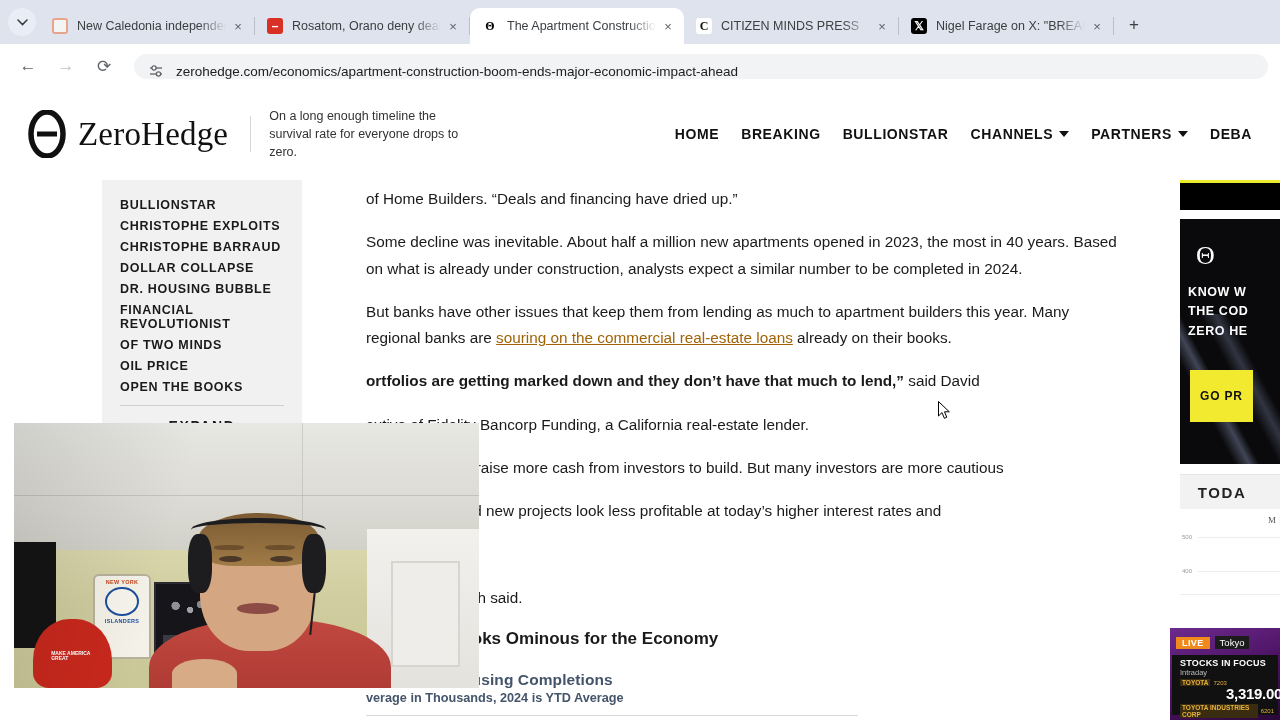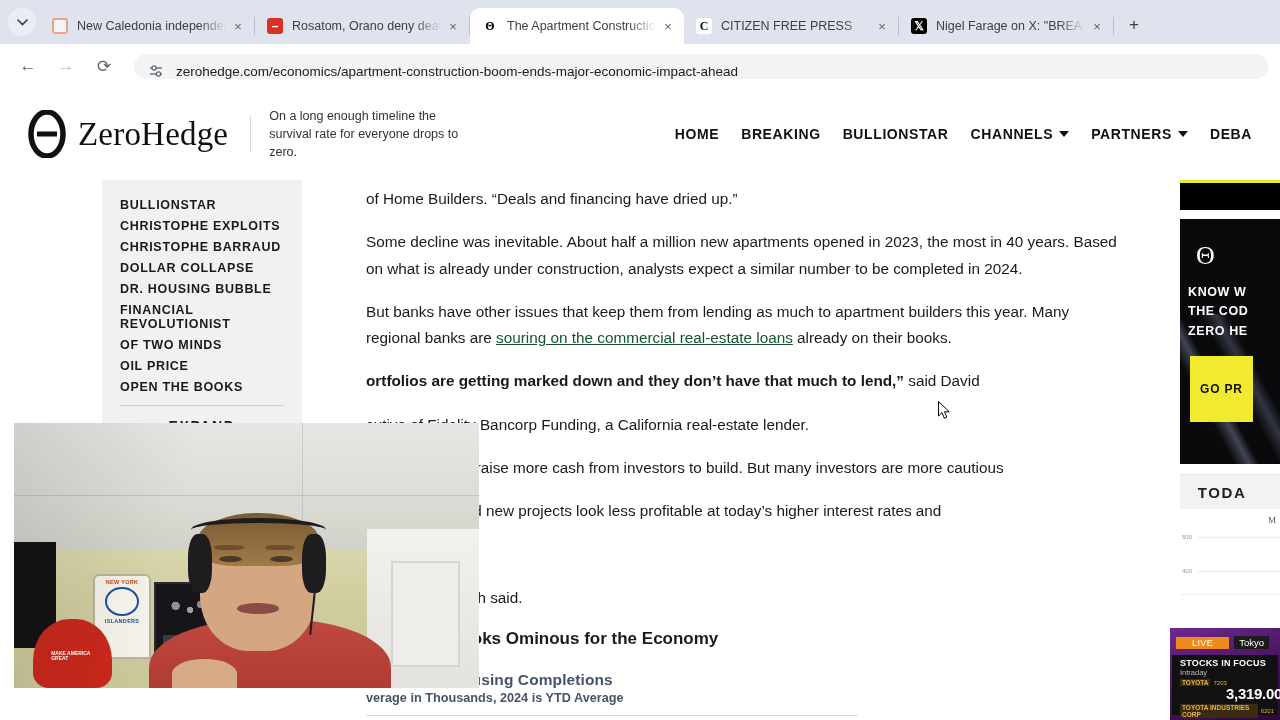--- a/index.html
+++ b/index.html
@@ -114,21 +114,21 @@
     letter-spacing:1.6px; color:#1a1a1a; padding:6px 0 4px 0; }
 
   #black-widget { width:150px; height:26px; background:#000; margin:16px 0 0 26px;
     display:flex; align-items:center; justify-content:flex-end; padding-right:4px; }
   #black-widget .chev { color:#9fd6cf; font-size:13px; }
 
   #article-col { width:760px; margin-left:64px; flex:0 0 auto;
     padding-top:6px; }
   .para { font-size:15.3px; line-height:1.72; color:#1a1a1a;
     margin-bottom:17px; }
-  .para a { color:#14532d; }
+  .para a { color:#a16207; }
   .para b { font-weight:bold; }
   #subhead { font-size:17px; font-weight:bold; color:#1a1a1a;
     margin:18px 0 22px 0; }
 
   
   #chart-block { width:560px; }
   #chart-title { font-size:15.5px; font-weight:bold; color:#44546a;
     letter-spacing:.1px; }
   #chart-sub { font-size:12.7px; font-weight:bold; color:#44546a;
     margin-top:2px; }
@@ -143,39 +143,39 @@
   #promo-ad .streak { position:absolute; left:-30px; bottom:-20px; width:160px;
     height:170px; background:linear-gradient(62deg, transparent 38%,
       rgba(190,205,255,.30) 44%, transparent 48%,
       transparent 56%, rgba(190,205,255,.22) 62%, transparent 67%); }
   #promo-logo { font-family:"Liberation Serif",serif; font-size:26px;
     line-height:26px; margin-left:8px; }
   #promo-lines { margin-top:14px; font-size:12.5px; font-weight:bold;
     letter-spacing:.6px; line-height:1.55; white-space:nowrap; }
   #promo-cta { position:absolute; left:10px; bottom:42px; background:#f2ea2f;
     color:#111; font-size:12px; font-weight:bold; letter-spacing:.8px;
-    padding:26px 10px; white-space:nowrap; }
+    padding:19px 10px; white-space:nowrap; }
   #today-panel { width:100px; margin-top:10px; background:#fff;
     border-top:1px solid #e6e6e6; }
   #today-head { background:#f2f2f2; text-align:center; padding:9px 16px 8px 0;
     font-size:15px; font-weight:bold; letter-spacing:1.6px; color:#222; }
   #today-chart { position:relative; height:86px; background:#fff;
     border-bottom:1px solid #eee; }
   #today-chart .mini-label { position:absolute; right:4px; top:6px;
     font-family:"Liberation Serif",serif; font-size:9px; color:#555; }
   #today-chart .grid { position:absolute; left:18px; right:0; height:1px;
     background:#ececec; }
   #today-chart .ytxt { position:absolute; left:2px; font-size:6px; color:#999;
     transform:translateY(-50%); }
   #live-ad { width:110px; height:92px; position:absolute; right:0; bottom:0;
     background:linear-gradient(160deg,#6d2b8e 0%,#4a1060 55%,#2a0838 100%);
     overflow:hidden; }
   #live-badge-row { display:flex; align-items:center; gap:5px; padding:8px 0 0 6px; }
-  #live-badge { background:#f08a1c; color:#fff; font-size:9px; font-weight:normal;
-    padding:1px 16px; letter-spacing:.4px; }
+  #live-badge { background:#f08a1c; color:#fff; font-size:9px; font-weight:bold;
+    padding:1px 6px; letter-spacing:.4px; }
   #live-city { background:#1c1c1c; color:#fff; font-size:9.5px;
     padding:1px 5px; }
   #focus-box { margin:6px 2px 0 2px; background:#111; padding:3px 4px 0 8px;
     height:60px; }
   #focus-title { color:#fff; font-size:9px; font-weight:bold; letter-spacing:.2px; }
   #focus-sub { color:#bbb; font-size:7.5px; }
   .ticker-row { display:flex; align-items:center; gap:3px; margin-top:2px; }
   .ticker-name { background:#3a2c10; color:#e8b13a; font-size:6.5px;
     padding:0 2px; font-weight:bold; }
   .ticker-code { color:#e8b13a; font-size:6px; }
@@ -286,21 +286,21 @@
     <div class="tab-sep"></div>
 
     <div class="tab active">
       <span class="favicon fav-zh">Θ</span>
       <span class="tab-title">The Apartment Construction Bo</span>
       <span class="tab-close">×</span>
     </div>
 
     <div class="tab">
       <span class="favicon fav-cfp">C</span>
-      <span class="tab-title">CITIZEN FREE PRESS</span>
+      <span class="tab-title">CITIZEN MINDS PRESS</span>
       <span class="tab-close">×</span>
     </div>
     <div class="tab-sep"></div>
 
     <div class="tab">
       <span class="favicon fav-x">𝕏</span>
       <span class="tab-title">Nigel Farage on X: "BREAKING </span>
       <span class="tab-close">×</span>
     </div>
     <div class="tab-sep"></div>

